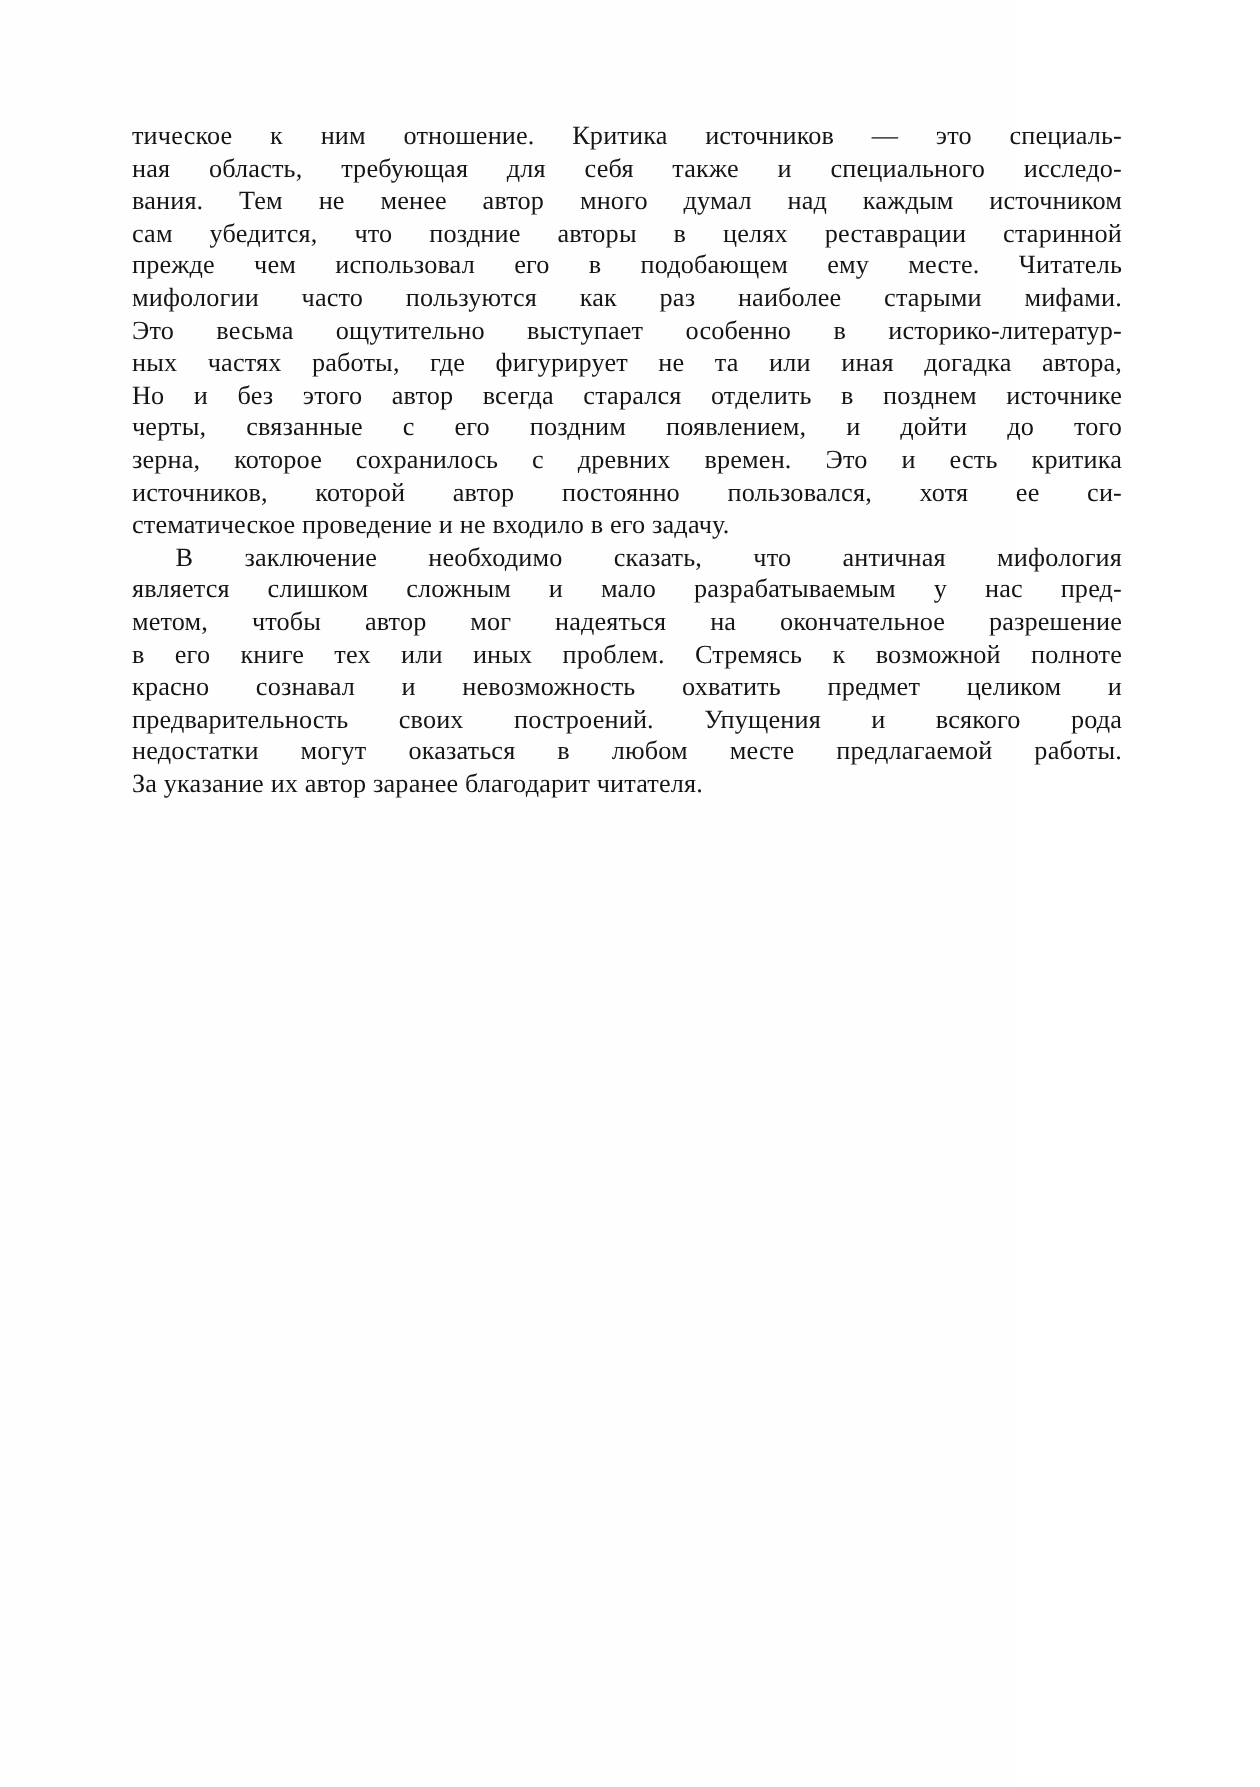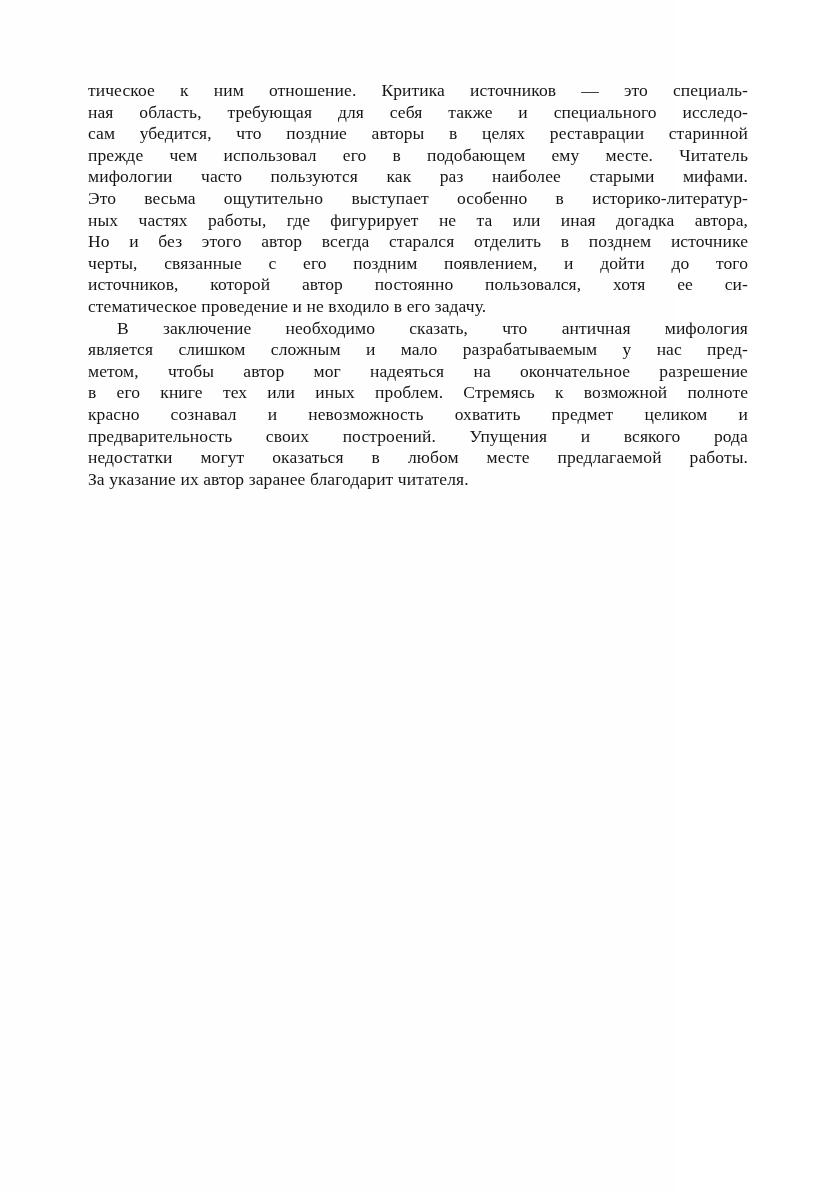--- a/index.html
+++ b/index.html
@@ -54,27 +54,29 @@
 </style>
 </head>
 <body>
 
 <div class="page">
   <div class="text-block">
 
     <div class="paragraph">
       <div class="line">тическое к ним отношение. Критика источников — это специаль-</div>
       <div class="line">ная область, требующая для себя также и специального исследо-</div>
+      <div class="line">вания. Тем не менее автор много думал над каждым источником</div>
       <div class="line">сам убедится, что поздние авторы в целях реставрации старинной</div>
       <div class="line">прежде чем использовал его в подобающем ему месте. Читатель</div>
       <div class="line">мифологии часто пользуются как раз наиболее старыми мифами.</div>
       <div class="line">Это весьма ощутительно выступает особенно в историко-литератур-</div>
       <div class="line">ных частях работы, где фигурирует не та или иная догадка автора,</div>
       <div class="line">Но и без этого автор всегда старался отделить в позднем источнике</div>
       <div class="line">черты, связанные с его поздним появлением, и дойти до того</div>
+      <div class="line">зерна, которое сохранилось с древних времен. Это и есть критика</div>
       <div class="line">источников, которой автор постоянно пользовался, хотя ее си-</div>
       <div class="line last-line">стематическое проведение и не входило в его задачу.</div>
     </div>
 
     <div class="paragraph">
       <div class="line indented">В заключение необходимо сказать, что античная мифология</div>
       <div class="line">является слишком сложным и мало разрабатываемым у нас пред-</div>
       <div class="line">метом, чтобы автор мог надеяться на окончательное разрешение</div>
       <div class="line">в его книге тех или иных проблем. Стремясь к возможной полноте</div>
       <div class="line">красно сознавал и невозможность охватить предмет целиком и</div>

